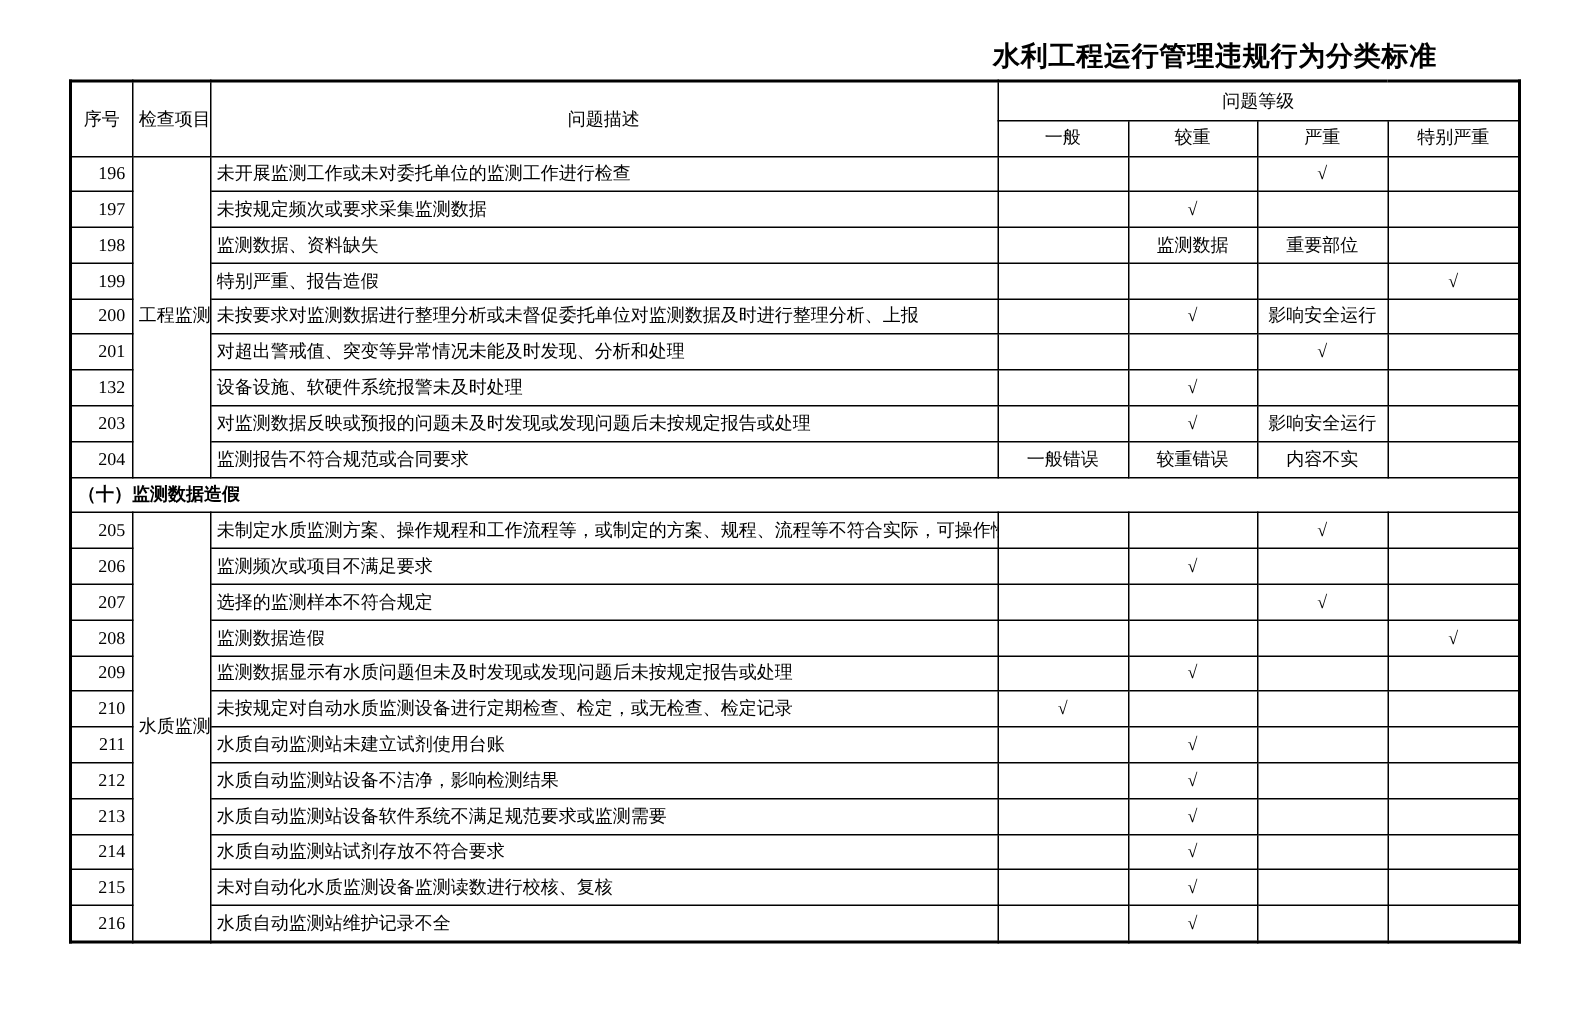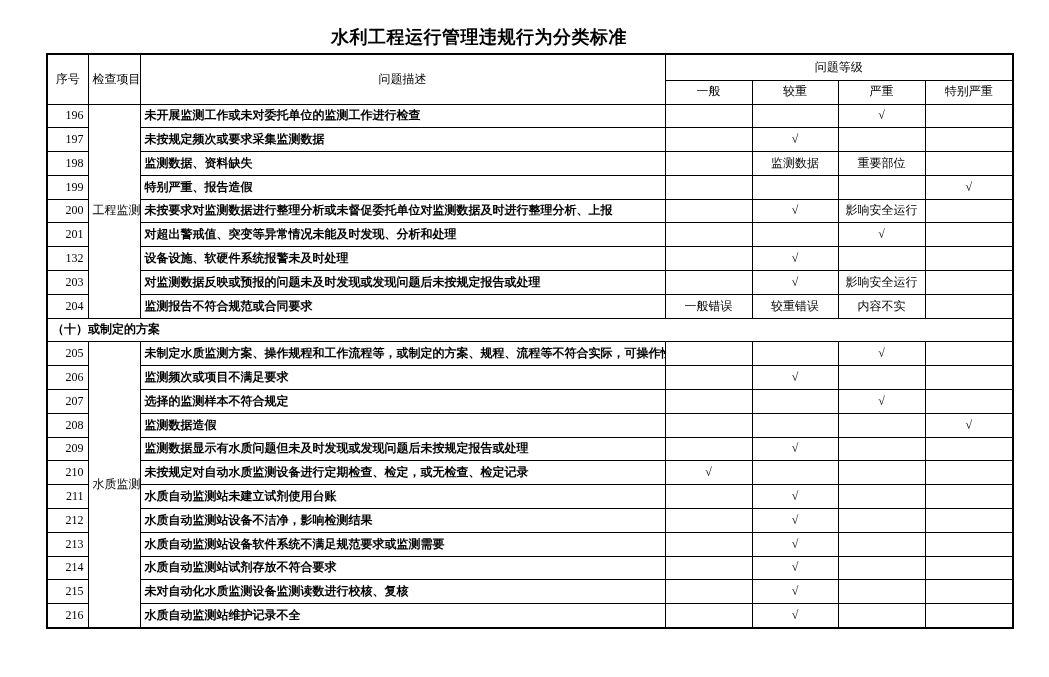--- a/index.html
+++ b/index.html
@@ -7,21 +7,21 @@
     width: 1049px; height: 677px;
     background: #ffffff;
     color: #000000;
     font-family: "Liberation Serif", "DejaVu Serif", serif;
     position: relative;
     overflow: hidden;
   }
   .page-title {
     position: absolute;
     top: 25px; left: 0; width: 958px;
-    text-align: center;
+    text-align: right;
     font-family: "Liberation Sans", "DejaVu Sans", sans-serif;
     font-weight: bold;
     font-size: 18px;
     letter-spacing: 0.5px;
   }
   table.std {
     position: absolute;
     left: 46px; top: 53px;
     width: 967px;
     border-collapse: collapse;
@@ -42,21 +42,21 @@
   tr.datarow { height: 23.8px; }
   tr.sectionrow { height: 23.8px; }
   td.hd {
     font-family: "Liberation Sans", "DejaVu Sans", sans-serif;
     font-weight: normal;
     font-size: 12.5px;
     text-align: center;
   }
   td.seq  { text-align: right; }
   td.cat  { text-align: center; }
-  td.desc { text-align: left; padding-left: 6px; font-weight: bold; }
+  td.desc { text-align: left; padding-left: 6px; }
   td.gv   { text-align: center; }
   td.section {
     font-family: "Liberation Sans", "DejaVu Sans", sans-serif;
     font-weight: bold;
     font-size: 12.5px;
     text-align: left;
     padding-left: 4px;
   }
 </style>
 </head>
@@ -156,21 +156,21 @@
     <tr class="datarow">
       <td class="seq">204</td>
       <td class="desc">监测报告不符合规范或合同要求</td>
       <td class="gv">一般错误</td>
       <td class="gv">较重错误</td>
       <td class="gv">内容不实</td>
       <td class="gv"></td>
     </tr>
 
     <tr class="sectionrow">
-      <td class="section" colspan="7">（十）或制定的方案</td>
+      <td class="section" colspan="7">（十）监测数据造假</td>
     </tr>
 
     <tr class="datarow">
       <td class="seq">205</td>
       <td class="cat" rowspan="12">水质监测</td>
       <td class="desc">未制定水质监测方案、操作规程和工作流程等，或制定的方案、规程、流程等不符合实际，可操作性差</td>
       <td class="gv"></td>
       <td class="gv"></td>
       <td class="gv">√</td>
       <td class="gv"></td>

